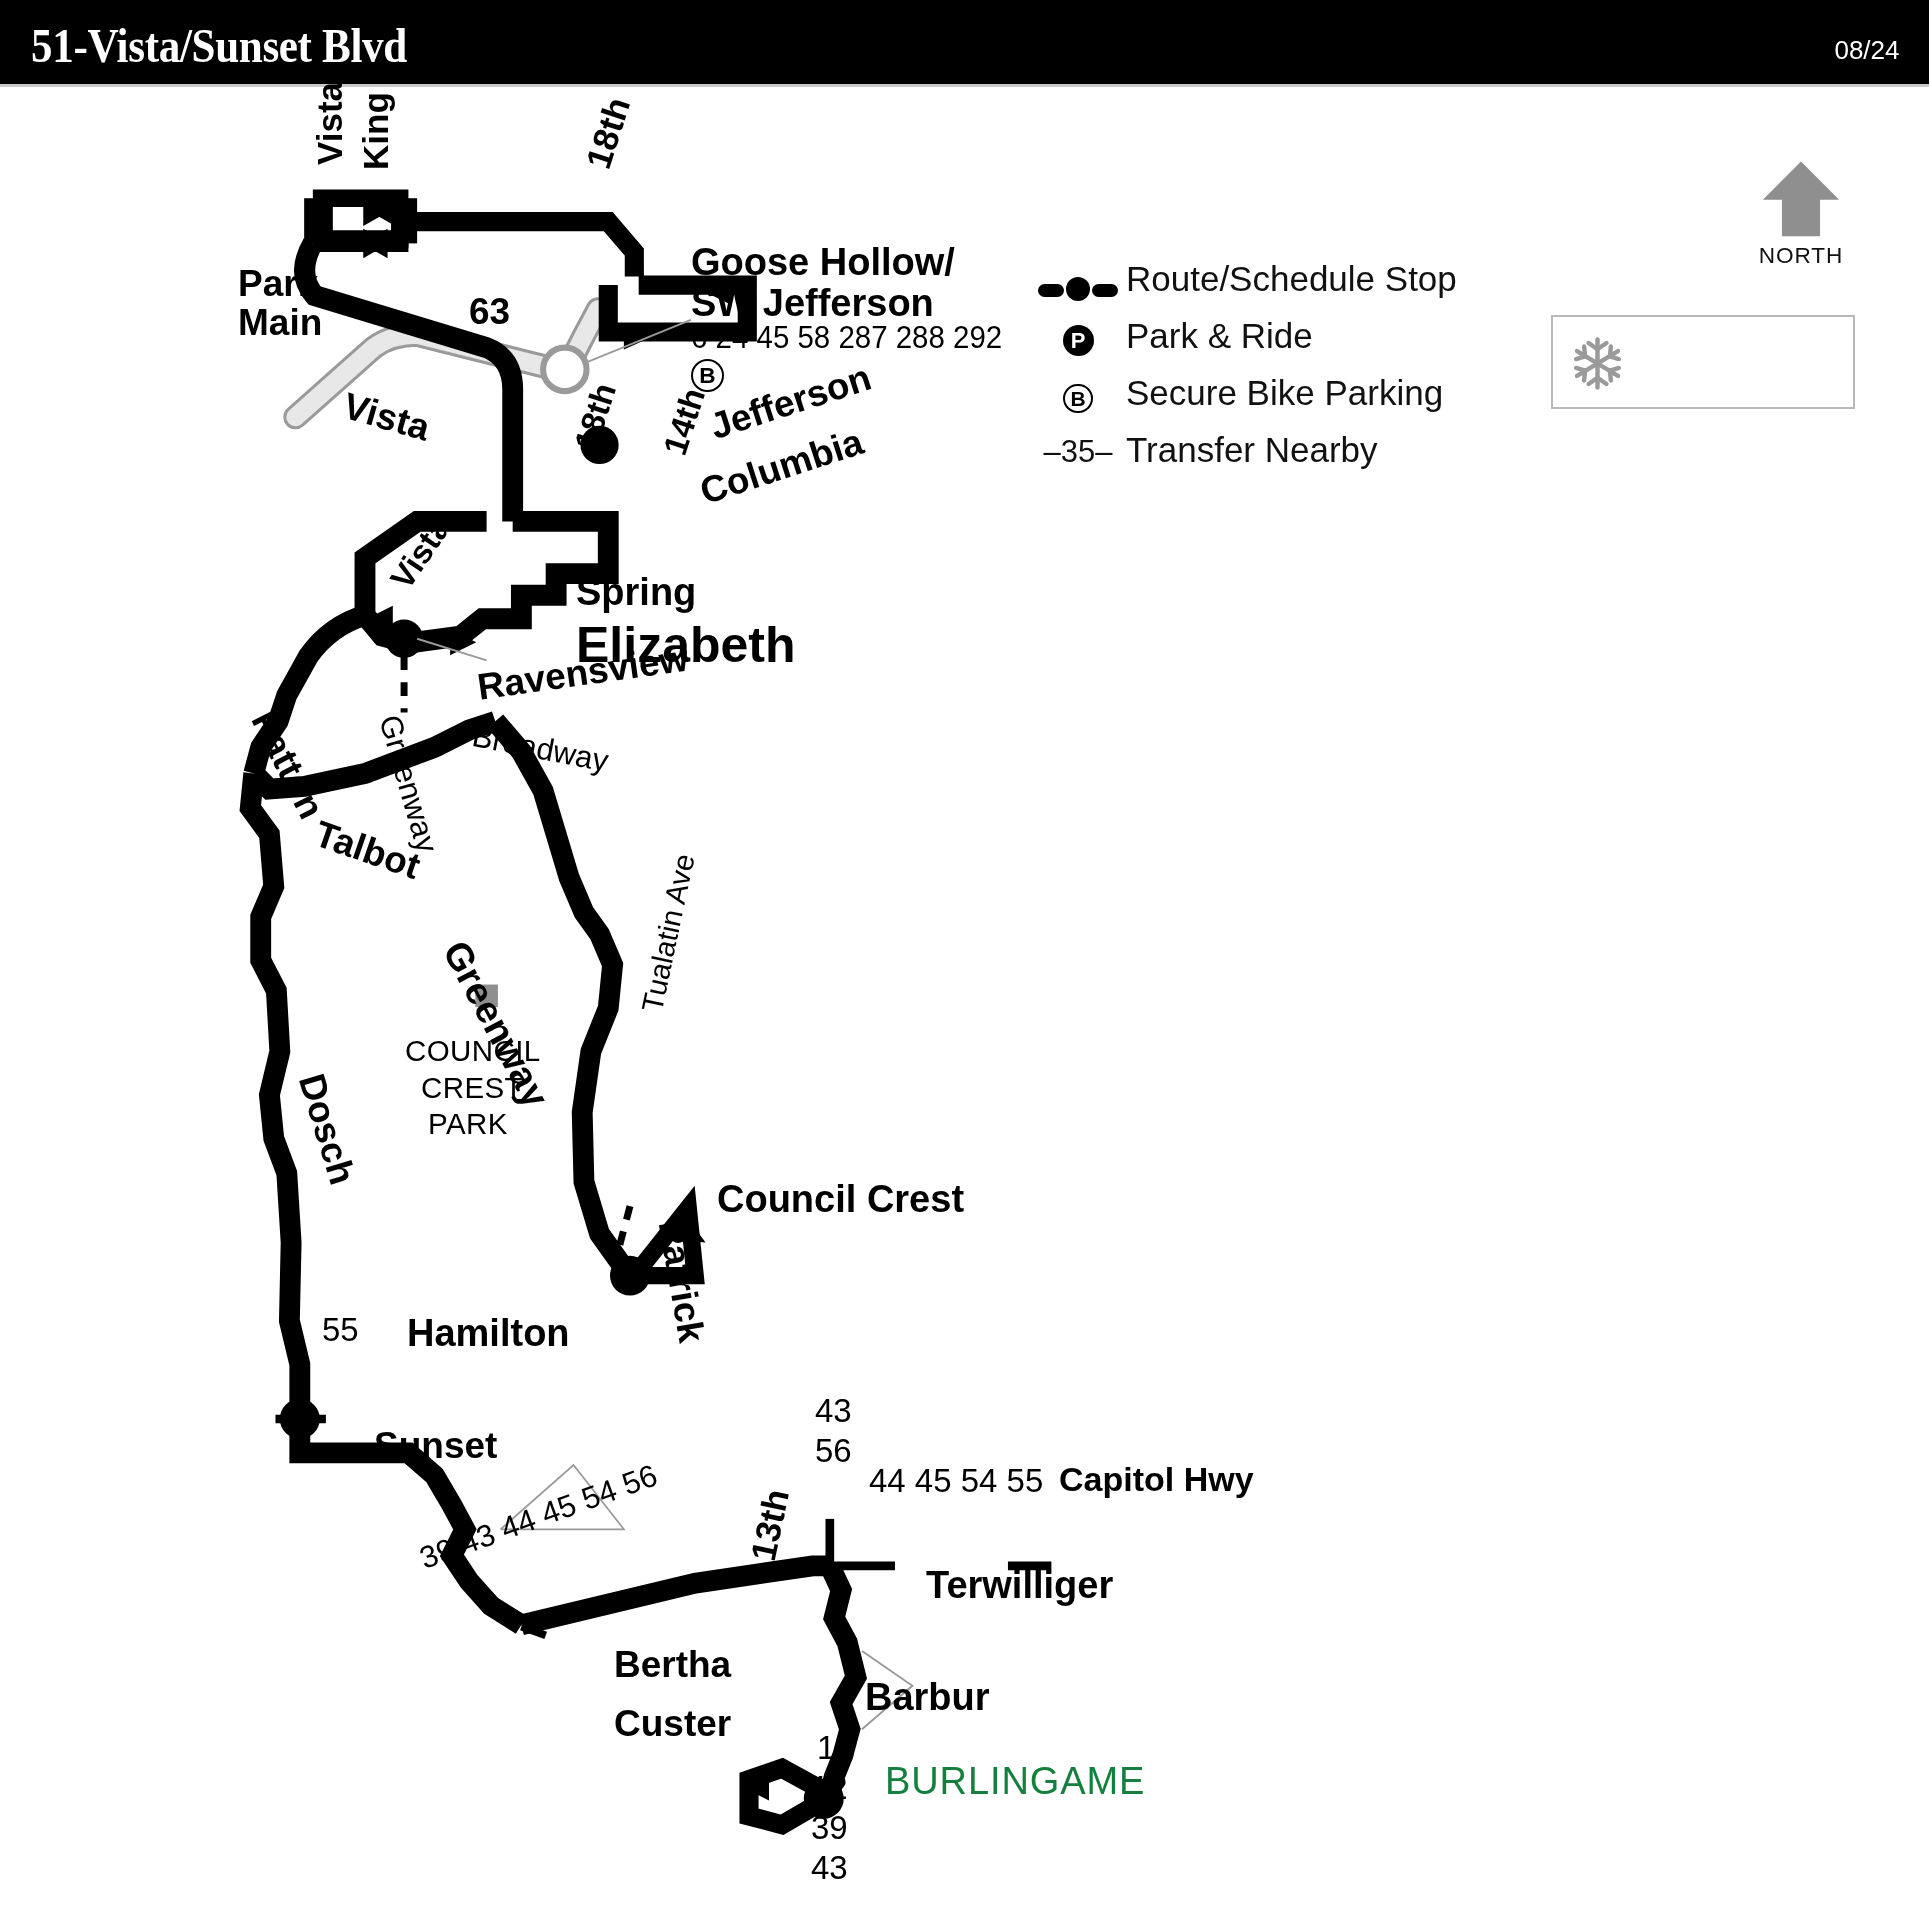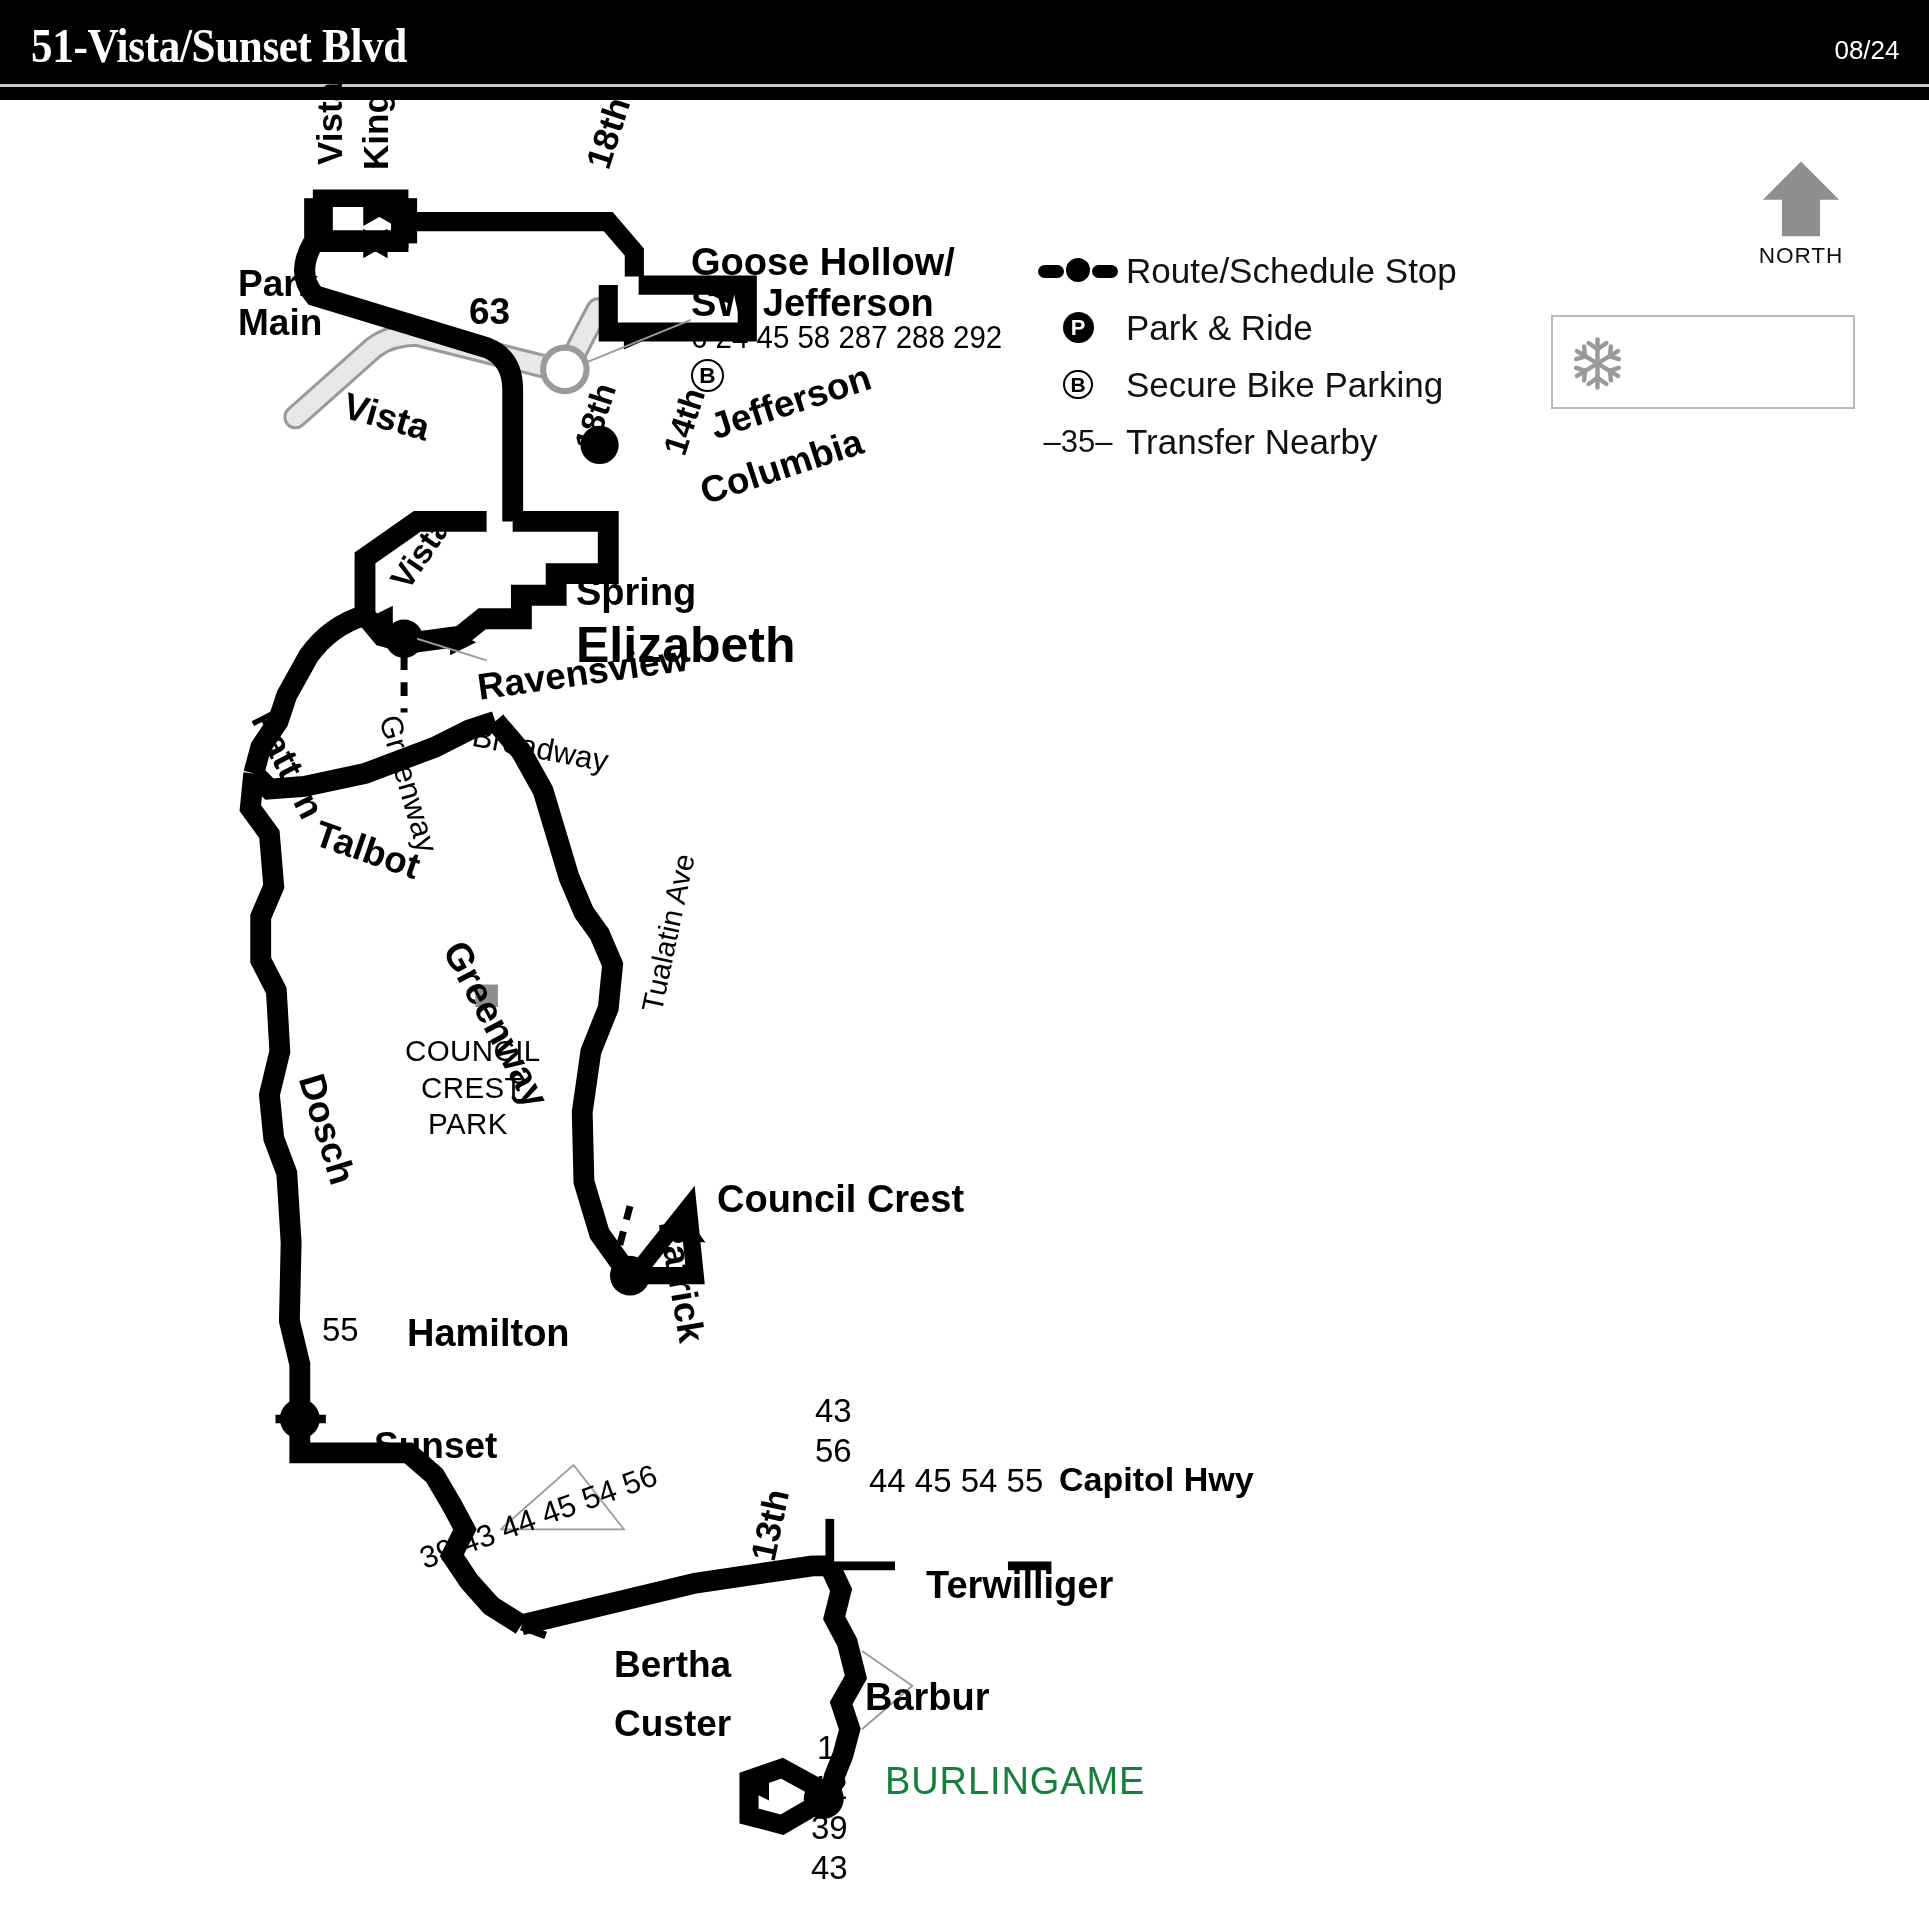--- a/index.html
+++ b/index.html
@@ -7,21 +7,21 @@
     width:1929px;height:1929px;
     background:#ffffff;
     font-family:"Liberation Sans", sans-serif;
     overflow:hidden;
     position:relative;
   }
   #root{position:relative;width:1929px;height:1929px;background:#fff;box-sizing:border-box;}
 
   
   .header{
-    position:absolute;left:0;top:0;width:1929px;height:100px;
+    position:absolute;left:0;top:0;width:1929px;height:84px;
     background:#000;
   }
   .header-title{
     position:absolute;left:31px;top:17.4px;
     color:#fff;
     font-family:"Liberation Serif", serif;
     font-weight:bold;
     font-size:49px;
     letter-spacing:-0.4px;
     white-space:nowrap;
@@ -33,21 +33,21 @@
     color:#fff;font-size:26px;font-weight:400;
     font-family:"Liberation Sans", sans-serif;
   }
   .header-rule{position:absolute;left:0;top:84px;width:1929px;height:2.6px;background:#c9c9c9;}
 
   
   #mapsvg{position:absolute;left:0;top:87px;width:1929px;height:1842px;}
 
   
   .legend{position:absolute;left:1030px;top:242px;width:487px;}
-  .legend-row{display:flex;align-items:center;height:57px;}
+  .legend-row{display:flex;align-items:flex-end;height:57px;}
   .legend-sym{width:96px;display:flex;align-items:center;justify-content:center;flex:0 0 96px;}
   .legend-label{font-size:35px;color:#111;white-space:nowrap;font-family:"Liberation Sans", sans-serif;}
 
   .sym-route{position:relative;width:80px;height:19px;}
   .sym-route .bar{position:absolute;top:3.5px;height:13px;background:#000;border-radius:7px;}
   .sym-route .bl{left:0;width:26px;}
   .sym-route .br{right:0;width:26px;}
   .sym-route .dot{position:absolute;left:28px;top:-2.6px;width:24px;height:24px;border-radius:50%;background:#000;}
 
   .sym-pr{width:31px;height:31px;border-radius:50%;background:#000;color:#fff;

